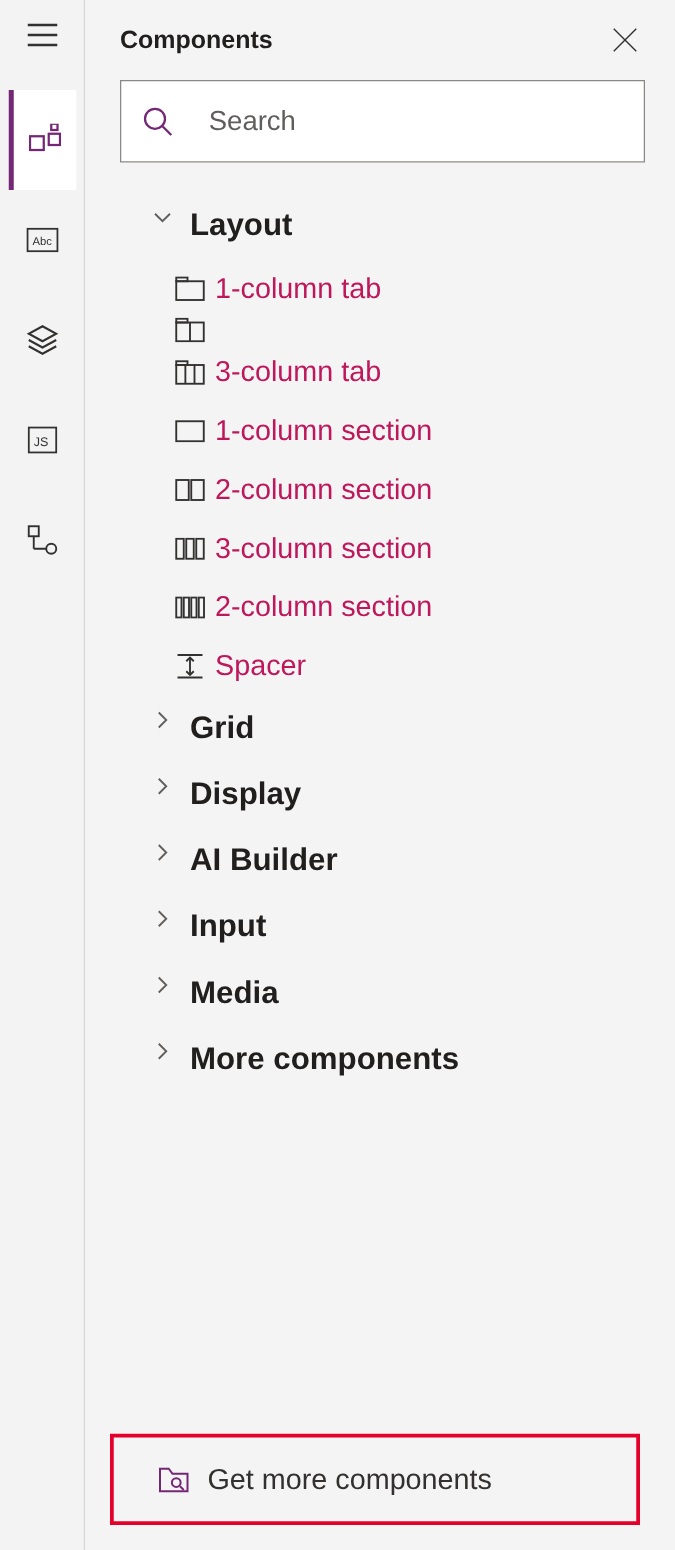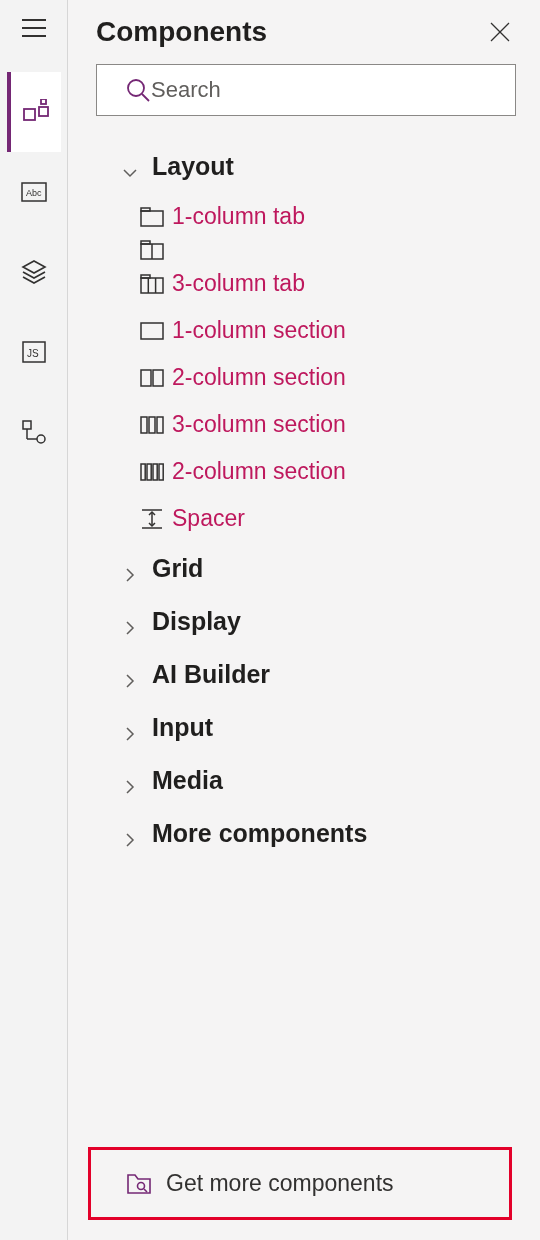--- a/index.html
+++ b/index.html
@@ -53,64 +53,64 @@
       flex-direction: column;
       position: relative;
     }
     .panel-header {
       display: flex;
       align-items: center;
       justify-content: space-between;
       padding: 16px 24px 8px 28px;
     }
     .panel-title {
-      font-size: 28px;
+      font-size: 20px;
       font-weight: 600;
       color: #201f1e;
     }
     .close-btn {
       width: 32px;
       height: 32px;
       display: flex;
       align-items: center;
       justify-content: center;
       cursor: pointer;
     }
     .search-wrap {
       padding: 8px 24px 12px 28px;
     }
     .search-box {
       width: 100%;
-      height: 52px;
+      height: 66px;
       border: 1px solid #8a8886;
       background: #fff;
       display: flex;
       align-items: center;
-      padding: 0 28px;
-      gap: 0;
+      padding: 0 16px;
+      gap: 28px;
     }
     .search-input {
       flex: 1;
       border: none;
       outline: none;
       font-size: 22px;
       color: #605e5c;
       background: transparent;
     }
     .search-input::placeholder {
       color: #605e5c;
     }
     .tree {
       flex: 1;
       padding: 12px 8px 0 24px;
       overflow-y: auto;
     }
     .group-header {
       display: flex;
-      align-items: flex-end;
+      align-items: flex-start;
       padding: 12px 8px 12px 60px;
       cursor: pointer;
       gap: 14px;
       position: relative;
     }
     .group-header .chevron {
       position: absolute;
       left: 30px;
       display: flex;
       align-items: center;

